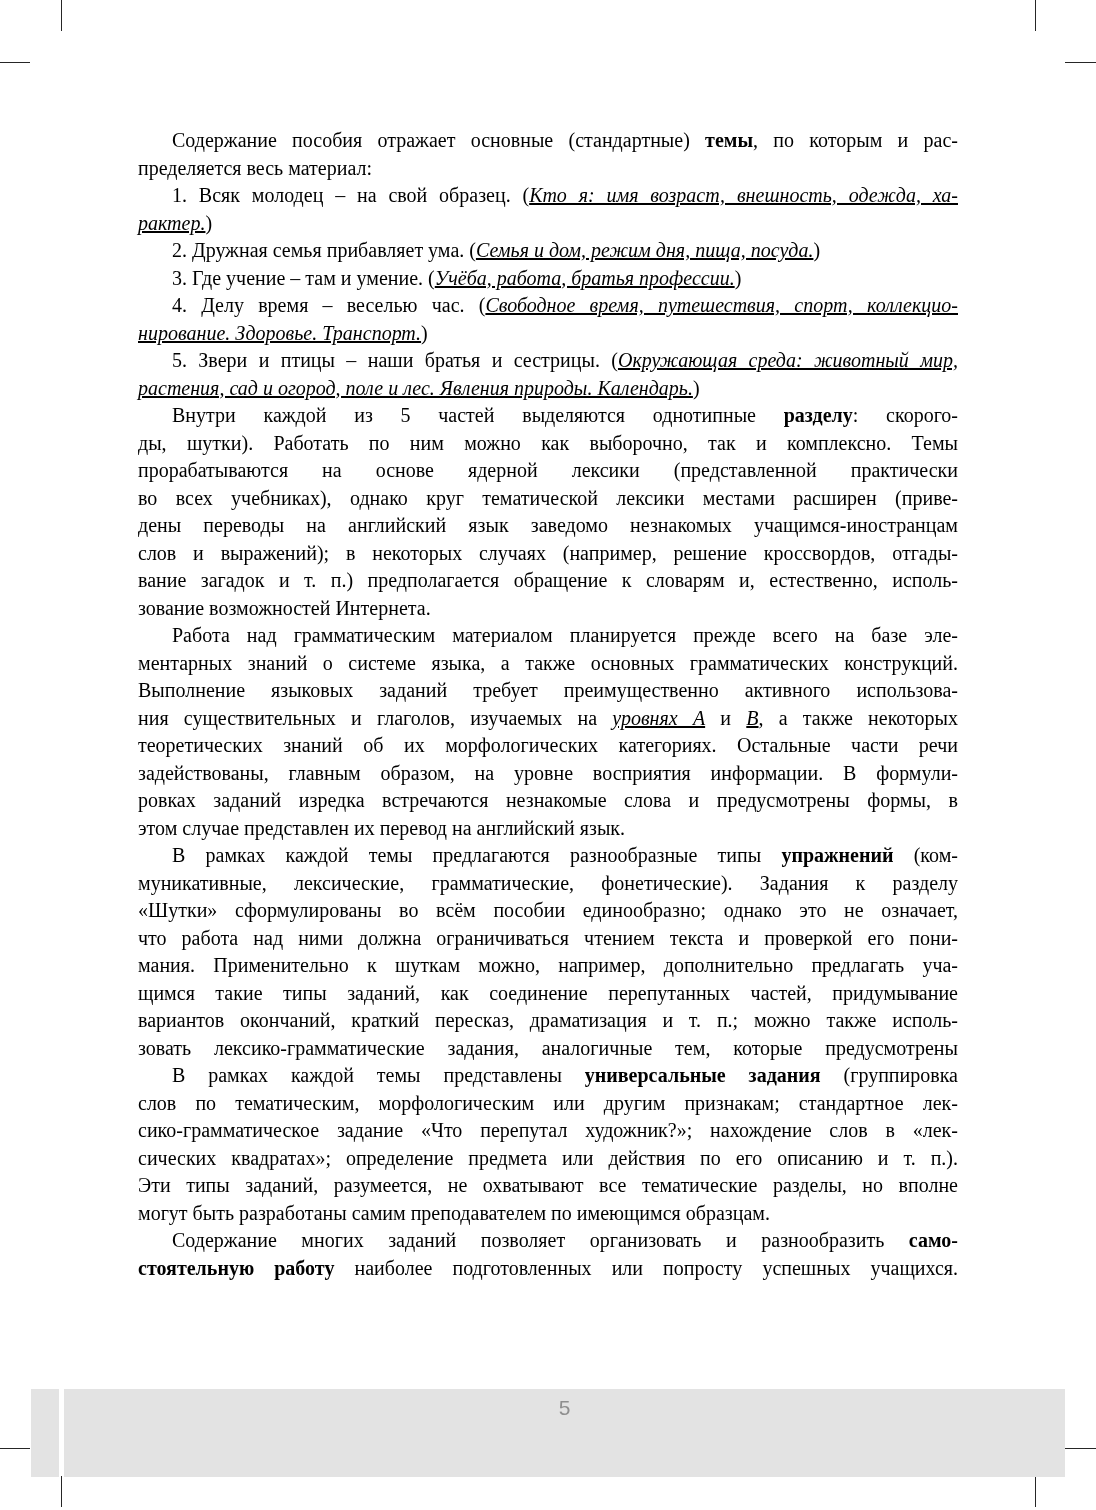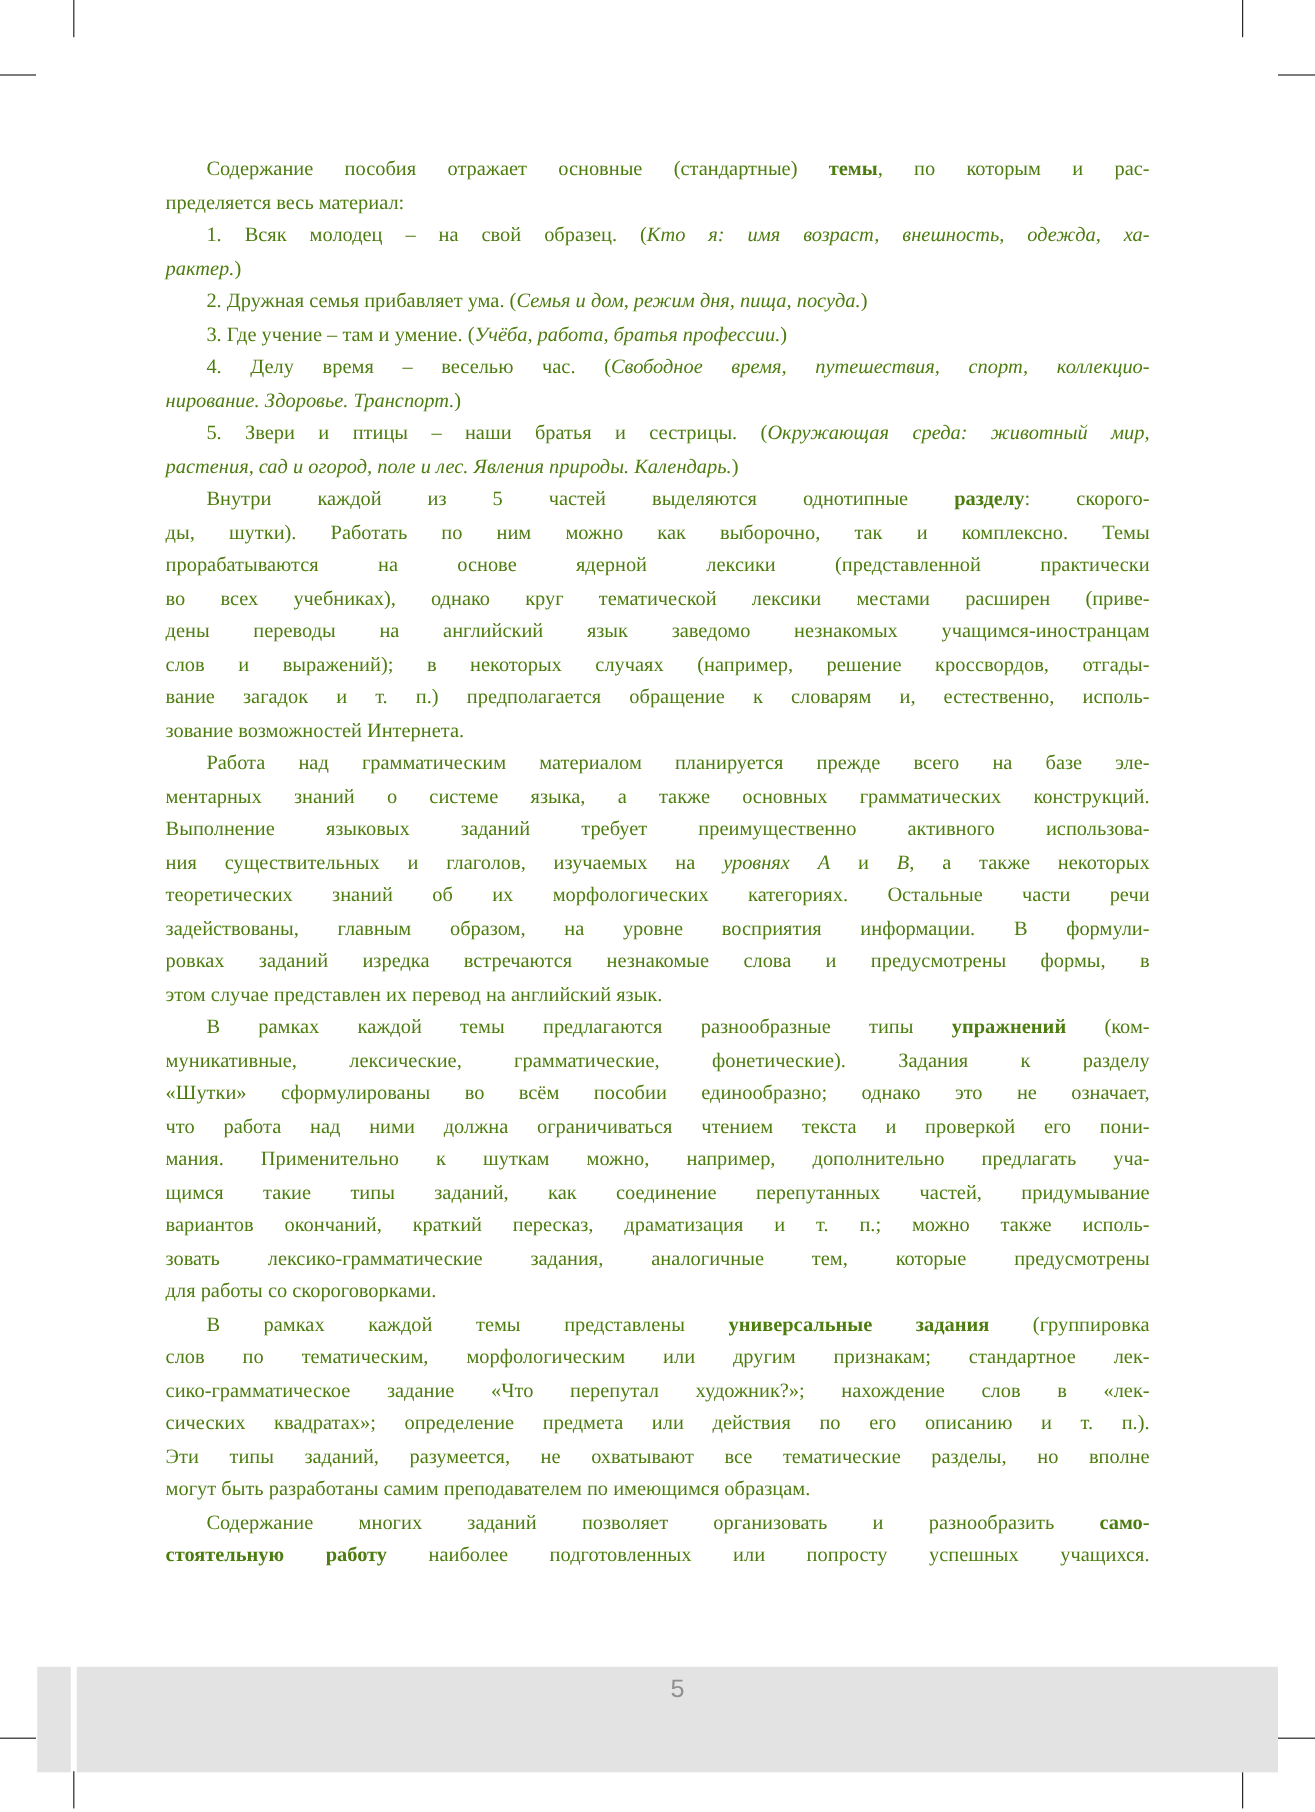--- a/index.html
+++ b/index.html
@@ -9,30 +9,30 @@
     font-family: "Liberation Serif", serif;
     position: relative;
     overflow: hidden;
   }
   .page { position: absolute; inset: 0; }
 
   
   .text-block {
     position: absolute;
     left: 138px; top: 127px; width: 820px;
-    color: #4d7c0f;
-    font-size: 17px;
+    color: #000000;
+    font-size: 20px;
     line-height: 27.5px;
   }
   .para { margin: 0; }
   .line { text-align: left; }
   .line.just { text-align: justify; text-align-last: justify; }
   .line.first { text-indent: 34px; }
   .run-b { font-weight: bold; }
-  .run-i { font-style: italic; }
+  .run-i { font-style: italic; text-decoration: underline; }
 
   
   .mark { position: absolute; background: #262626; }
   .mark.v { width: 1px; height: 31px; }
   .mark.h { height: 1px; }
   .m-tl-v { left: 61px;   top: 0; }
   .m-tr-v { left: 1035px; top: 0; }
   .m-tl-h { left: 0;      top: 62px;  width: 30px; }
   .m-tr-h { left: 1065px; top: 62px;  width: 31px; }
   .m-bl-h { left: 0;      top: 1448px; width: 30px; }
@@ -116,21 +116,20 @@
       </div>
       <div class="para">
         <div class="line first just"><span>В рамках каждой темы предлагаются разнообразные типы </span><span class="run-b">упражнений</span><span> (ком-</span></div>
         <div class="line just"><span>муникативные, лексические, грамматические, фонетические). Задания к разделу</span></div>
         <div class="line just"><span>«Шутки» сформулированы во всём пособии единообразно; однако это не означает,</span></div>
         <div class="line just"><span>что работа над ними должна ограничиваться чтением текста и проверкой его пони-</span></div>
         <div class="line just"><span>мания. Применительно к шуткам можно, например, дополнительно предлагать уча-</span></div>
         <div class="line just"><span>щимся такие типы заданий, как соединение перепутанных частей, придумывание</span></div>
         <div class="line just"><span>вариантов окончаний, краткий пересказ, драматизация и т. п.; можно также исполь-</span></div>
         <div class="line just"><span>зовать лексико-грамматические задания, аналогичные тем, которые предусмотрены</span></div>
-        <div class="line"><span>для работы со скороговорками.</span></div>
       </div>
       <div class="para">
         <div class="line first just"><span>В рамках каждой темы представлены </span><span class="run-b">универсальные задания</span><span> (группировка</span></div>
         <div class="line just"><span>слов по тематическим, морфологическим или другим признакам; стандартное лек-</span></div>
         <div class="line just"><span>сико-грамматическое задание «Что перепутал художник?»; нахождение слов в «лек-</span></div>
         <div class="line just"><span>сических квадратах»; определение предмета или действия по его описанию и т. п.).</span></div>
         <div class="line just"><span>Эти типы заданий, разумеется, не охватывают все тематические разделы, но вполне</span></div>
         <div class="line"><span>могут быть разработаны самим преподавателем по имеющимся образцам.</span></div>
       </div>
       <div class="para">

